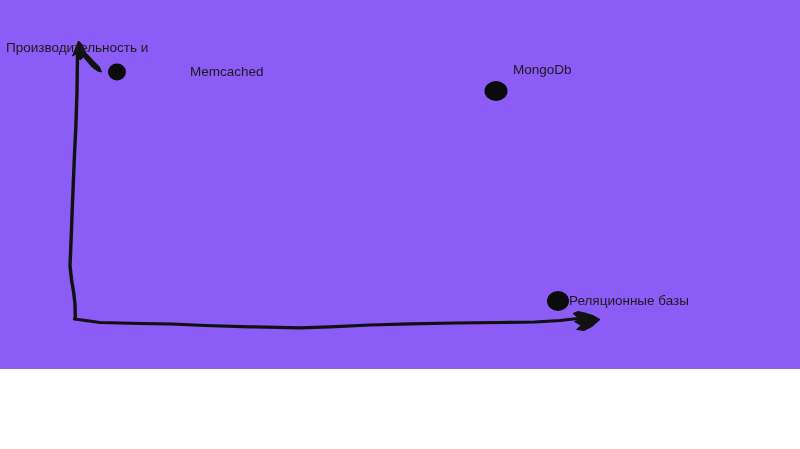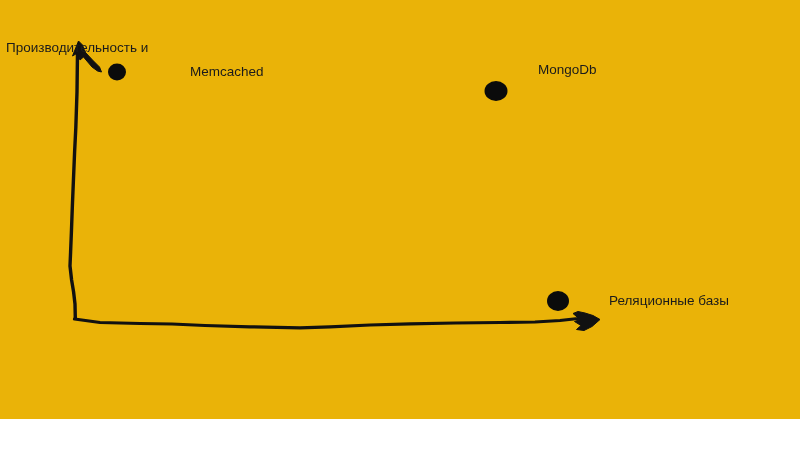--- a/index.html
+++ b/index.html
@@ -6,22 +6,22 @@
     margin: 0;
     padding: 0;
     background: #ffffff;
   }
   body {
     font-family: "Liberation Sans", sans-serif;
   }
   #canvas {
     position: relative;
     width: 800px;
-    height: 419px;
-    background: #eab308;
+    height: 369px;
+    background: #8b5cf6;
     overflow: hidden;
   }
   #sketch {
     position: absolute;
     left: 0;
     top: 0;
     width: 800px;
     height: 449px;
   }
   .label {
@@ -39,28 +39,27 @@
   #x-axis-label {
     left: 251px;
     top: 338px;
   }
   #label-memcached {
     left: 146px;
     top: 63px;
     margin-left: 44px;
   }
   #label-mongodb {
-    left: 538px;
+    left: 513px;
     top: 61px;
     text-align: center;
   }
   #label-relational {
     left: 569px;
     top: 292px;
-    margin-left: 40px;
   }
   .axis-label-line {
     display: block;
   }
 </style>
 </head>
 <body>
 
 <div id="canvas">
 

